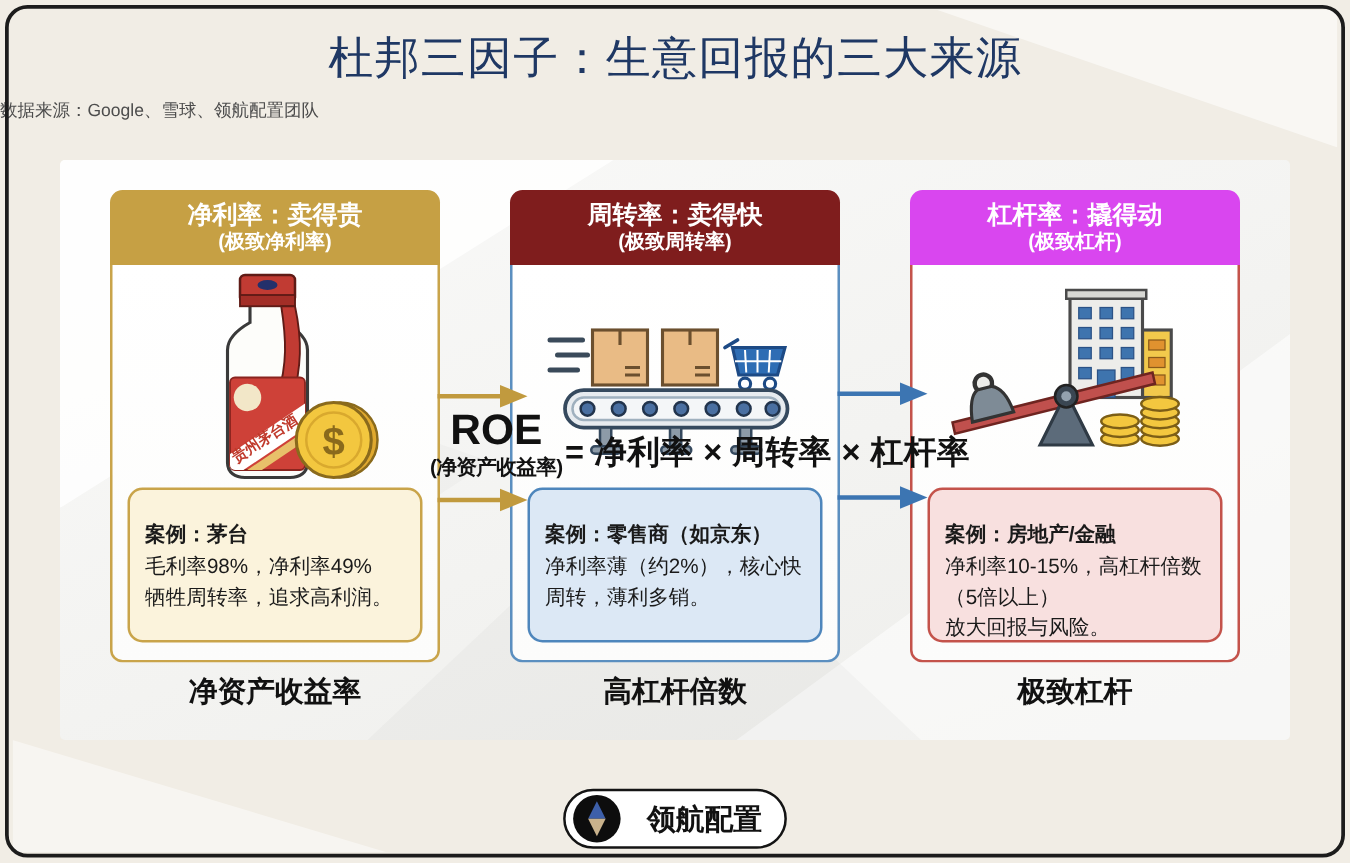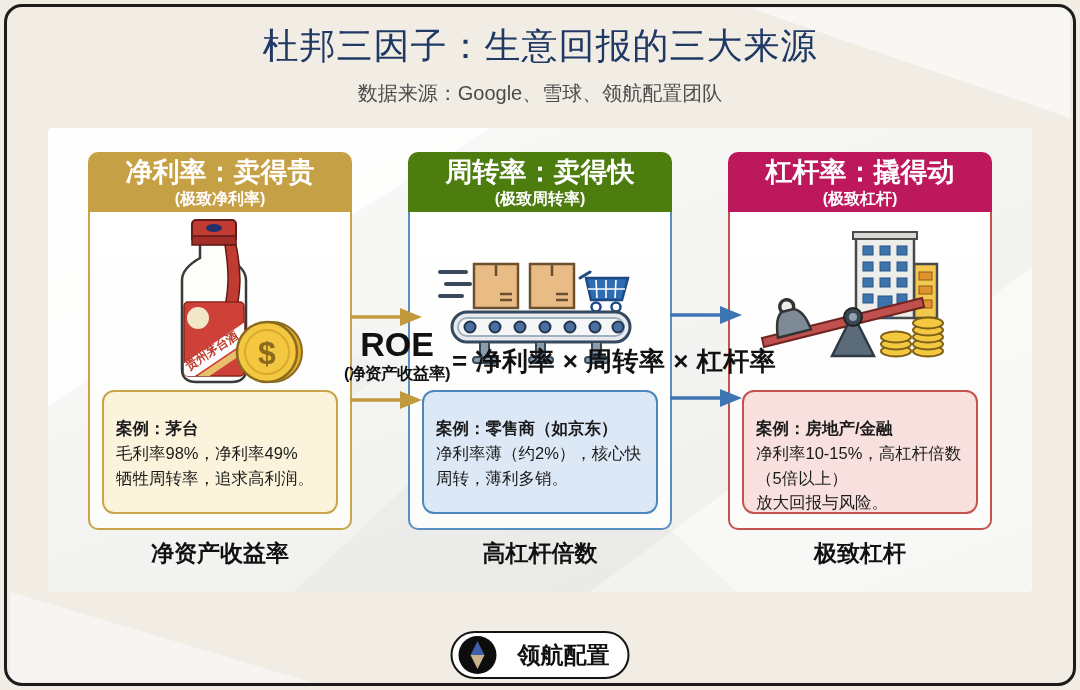--- a/index.html
+++ b/index.html
@@ -10,51 +10,51 @@
   }
   .frame{position:absolute;inset:4px;border:3px solid #1c1c1c;border-radius:18px;pointer-events:none;z-index:40;}
   .bg-facet{position:absolute;pointer-events:none;}
   
   .main-title{
     position:absolute;top:22px;left:0;width:100%;text-align:center;
     font-family:"Liberation Serif","DejaVu Serif",serif;
     font-size:36px;font-weight:400;color:#1F3864;letter-spacing:1px;z-index:5;
   }
   .subtitle{
-    position:absolute;top:80px;left:0;width:100%;text-align:center;
-    font-size:20px;color:#4c4c4c;z-index:5;
+    position:absolute;top:80px;left:0;width:100%;
+    font-size:14px;color:#4c4c4c;z-index:5;
   }
   
   .panel{
     position:absolute;left:48px;top:128px;width:984px;height:464px;
     background:linear-gradient(160deg,#fafaf9 0%,#f3f3f1 55%,#ededEA 100%);
     border-radius:4px;z-index:1;overflow:hidden;
   }
   .panel .f1{left:0;top:0;width:45%;height:60%;background:rgba(255,255,255,.8);clip-path:polygon(0 0,100% 0,0 100%);}
   .panel .f2{right:0;bottom:0;width:45%;height:70%;background:rgba(255,255,255,.55);clip-path:polygon(100% 0,100% 100%,0 100%);}
   .panel .f3{left:25%;bottom:0;width:45%;height:45%;background:rgba(90,90,90,.04);clip-path:polygon(0 100%,50% 0,100% 100%);}
   .panel .f4{left:5%;top:30%;width:30%;height:55%;background:rgba(90,90,90,.03);clip-path:polygon(0 0,100% 40%,20% 100%);}
   
   .card{position:absolute;top:152px;width:264px;z-index:6;}
   .card-header{
     height:60px;border-radius:10px 10px 0 0;color:#fff;
     display:flex;flex-direction:column;align-items:center;justify-content:center;line-height:1.22;
   }
-  .hl1{font-size:27px;font-weight:700;}
+  .hl1{font-size:20px;font-weight:700;}
   .hl2{font-size:16px;font-weight:700;}
   .card-body{
     position:relative;height:318px;box-sizing:border-box;
     background:linear-gradient(180deg,#ffffff 0%,#fcfcfb 100%);
     border:2px solid;border-top:none;border-radius:0 0 10px 10px;
   }
   .gold  .card-header{background:#C6A044;}
   .gold  .card-body{border-color:#C9A44A;}
-  .blue  .card-header{background:#4d7c0f;}
+  .blue  .card-header{background:#7f1d1d;}
   .blue  .card-body{border-color:#5B8FC0;}
-  .red   .card-header{background:#be185d;}
+  .red   .card-header{background:#d946ef;}
   .red   .card-body{border-color:#C4534B;}
   .icon-zone{height:176px;display:flex;align-items:center;justify-content:center;}
   .case-box{
     position:absolute;left:12px;right:12px;top:178px;height:124px;box-sizing:border-box;
     border:2px solid;border-radius:12px;padding:24px 12px;
     font-size:16.5px;line-height:1.5;color:#1a1a1a;
   }
   .gold .case-box{background:#FBF3DC;border-color:#C9A44A;}
   .blue .case-box{background:#DCE8F5;border-color:#4E86BC;}
   .red  .case-box{background:#F8E0DF;border-color:#C4534B;}

